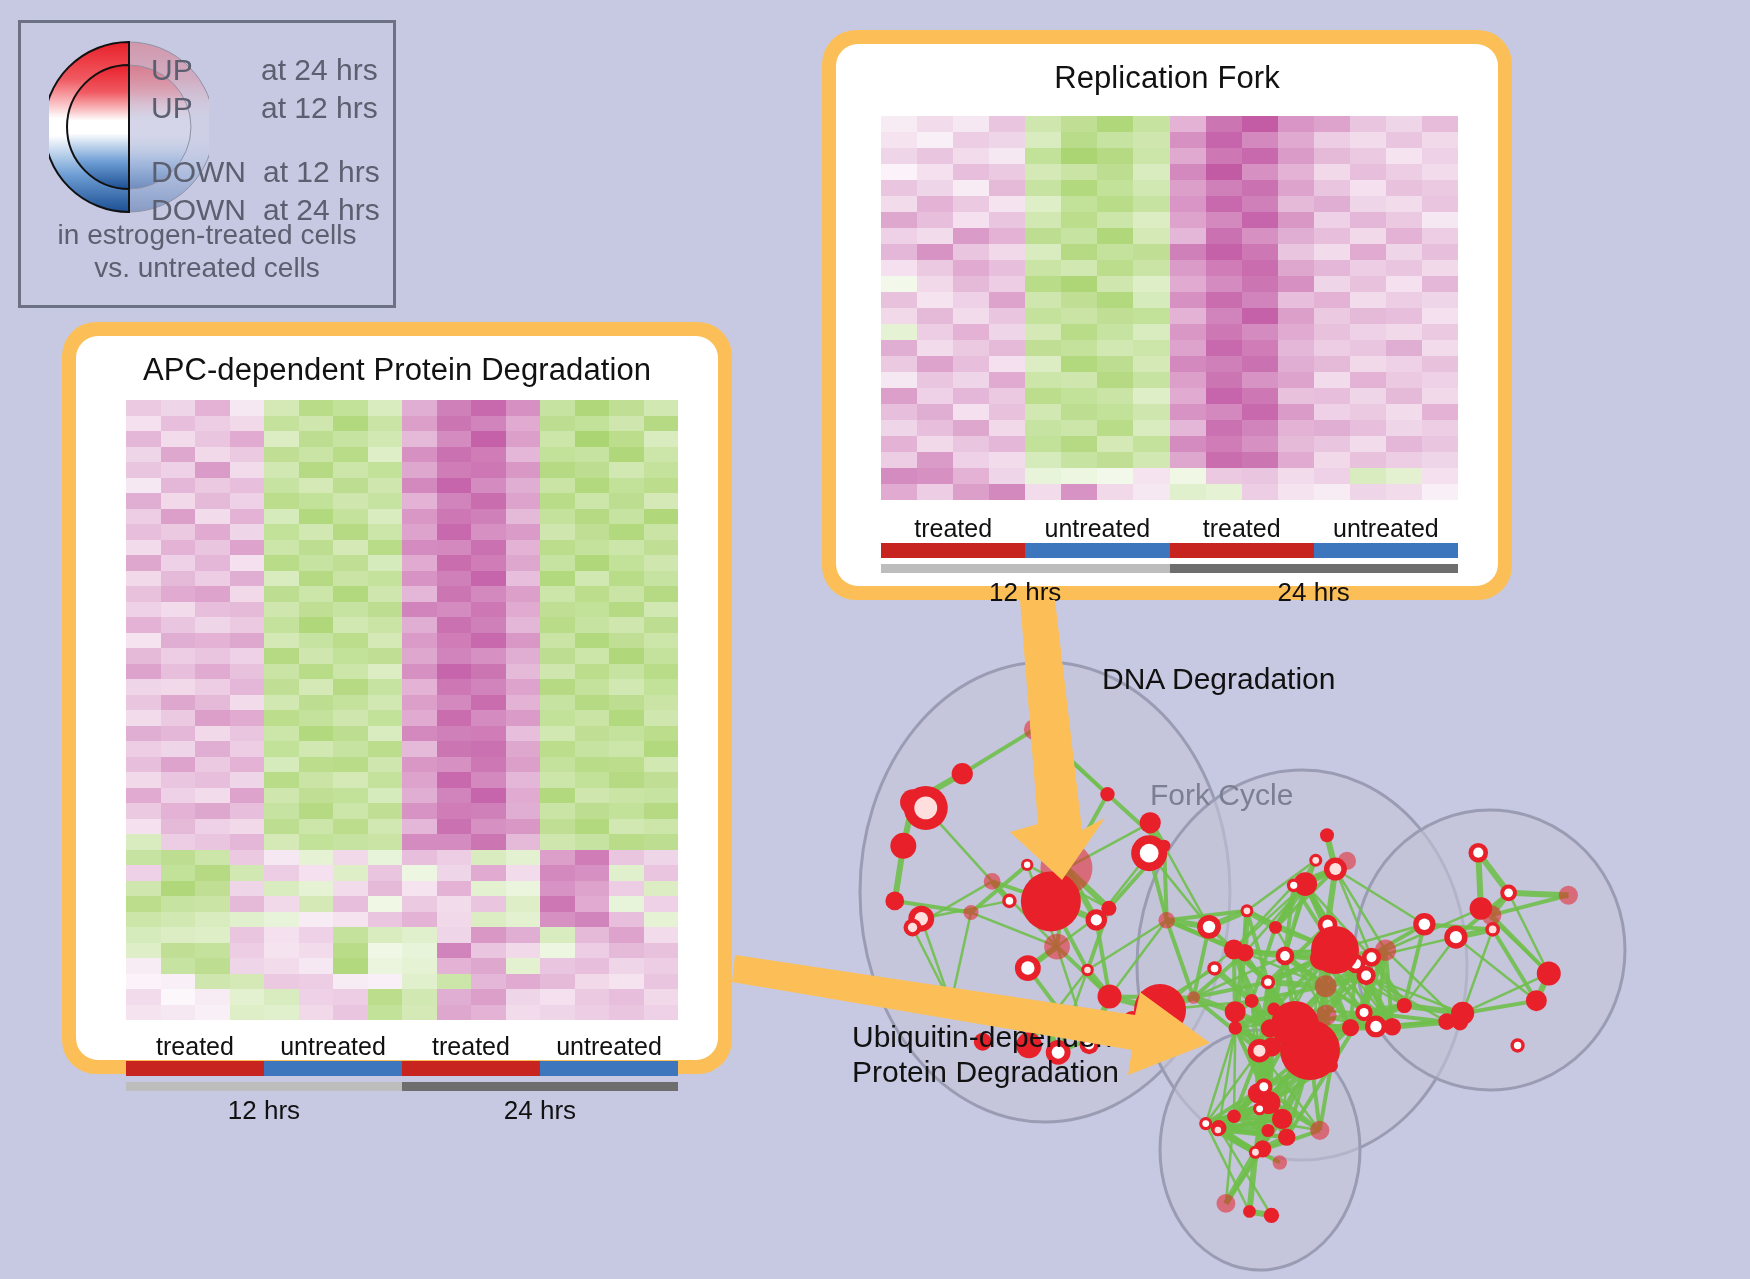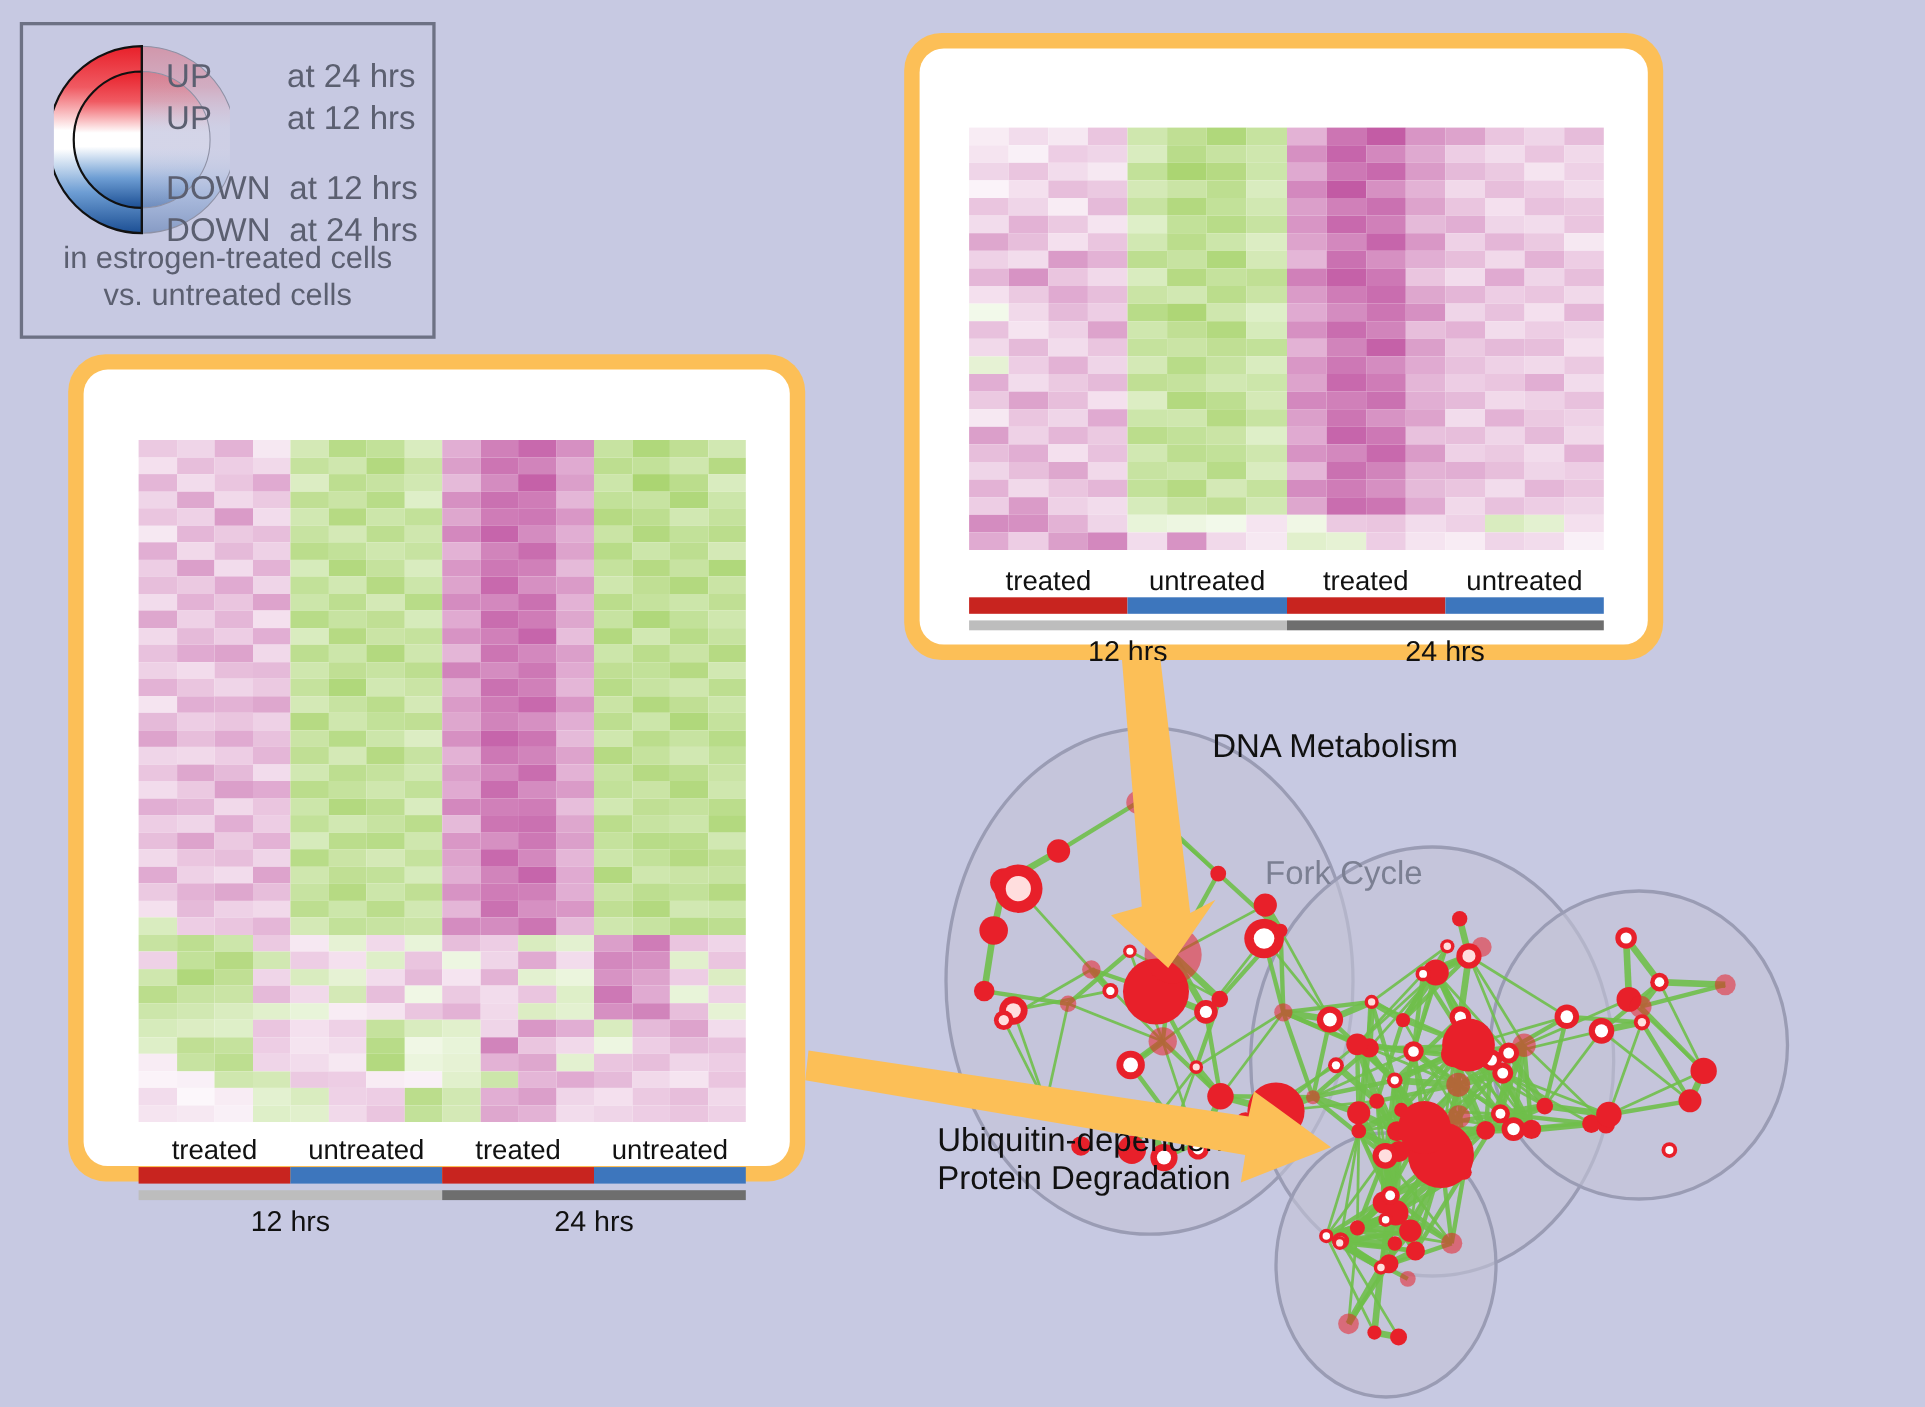--- a/index.html
+++ b/index.html
@@ -135,20 +135,21 @@
 
     <div id="legend-foot">
       <div>in estrogen-treated cells</div>
       <div>vs. untreated cells</div>
     </div>
   </div>
 
 
   <div id="rf-panel" class="panel">
     <div class="panel-inner">
+      <div class="panel-title" style="padding-top:16px;">Replication Fork</div>
       <div class="hm-wrap" style="left:45px;right:40px;top:72px;">
         <div class="heatmap" id="hm-rf" style="grid-template-columns: repeat(16, 1fr); grid-auto-rows: 16px;">
             <div style="background:rgb(248,236,244)"></div>
             <div style="background:rgb(242,220,236)"></div>
             <div style="background:rgb(246,232,242)"></div>
             <div style="background:rgb(234,197,223)"></div>
             <div style="background:rgb(207,231,174)"></div>
             <div style="background:rgb(192,223,148)"></div>
             <div style="background:rgb(176,216,123)"></div>
             <div style="background:rgb(198,227,159)"></div>
@@ -548,20 +549,21 @@
         <div class="time-labels" id="rf-time-labels">
             <span>12 hrs</span>
             <span>24 hrs</span>
           </div>
       </div>
     </div>
   </div>
 
   <div id="apc-panel" class="panel">
     <div class="panel-inner">
+      <div class="panel-title" style="padding-top:16px;">APC-dependent Protein Degradation</div>
       <div class="hm-wrap" style="left:50px;right:40px;top:64px;">
         <div class="heatmap" id="hm-apc" style="grid-template-columns: repeat(16, 1fr); grid-auto-rows: 15.5px;">
             <div style="background:rgb(235,201,225)"></div>
             <div style="background:rgb(239,213,232)"></div>
             <div style="background:rgb(227,178,213)"></div>
             <div style="background:rgb(246,232,242)"></div>
             <div style="background:rgb(212,233,182)"></div>
             <div style="background:rgb(184,220,136)"></div>
             <div style="background:rgb(194,225,153)"></div>
             <div style="background:rgb(217,236,191)"></div>
@@ -1700,21 +1702,21 @@
         <circle cx="481.4189076103621" cy="595.3629120897111" r="7.715742946470037" fill="#e8202a" fill-opacity="1"></circle>
         <circle cx="469.6320101069922" cy="488.8031868128558" r="6.557145476600689" fill="#e8202a"></circle>
         <circle cx="469.6320101069922" cy="488.8031868128558" r="3.4097156478323583" fill="#ffffff"></circle>
         <circle cx="529.755535383932" cy="510.27602916991185" r="9.60593438316413" fill="#e8202a" fill-opacity="0.55"></circle>
         <circle cx="489.7808982835142" cy="542.588464133479" r="7.227812618588942" fill="#e8202a" fill-opacity="0.55"></circle>
         <circle cx="370" cy="390" r="26" fill="#e8202a" fill-opacity="1"></circle>
         <circle cx="545" cy="330" r="24" fill="#e8202a" fill-opacity="1"></circle>
         <circle cx="520" cy="430" r="30" fill="#e8202a" fill-opacity="1"></circle>
         <circle cx="505" cy="405" r="24" fill="#e8202a" fill-opacity="1"></circle>
       </svg>
-    <div class="net-label" id="lbl-dna">DNA Metabolism</div>
+    <div class="net-label" id="lbl-dna">DNA Degradation</div>
     <div class="net-label" id="lbl-cc">Fork Cycle</div>
     <div class="net-label" id="lbl-ub">Ubiquitin-dependent
 Protein Degradation</div>
   </div>
 
   <svg id="arrows" width="1750" height="1279" style="position:absolute;left:0;top:0;pointer-events:none;">
     <polygon points="1020,600 1055,600 1082,830 1105,818 1062,880 1010,832 1038,824" fill="#fcbf57"></polygon>
     <polygon points="735,955 1135,1015 1140,992 1210,1043 1128,1075 1132,1050 732,982" fill="#fcbf57"></polygon>
   </svg>
 

